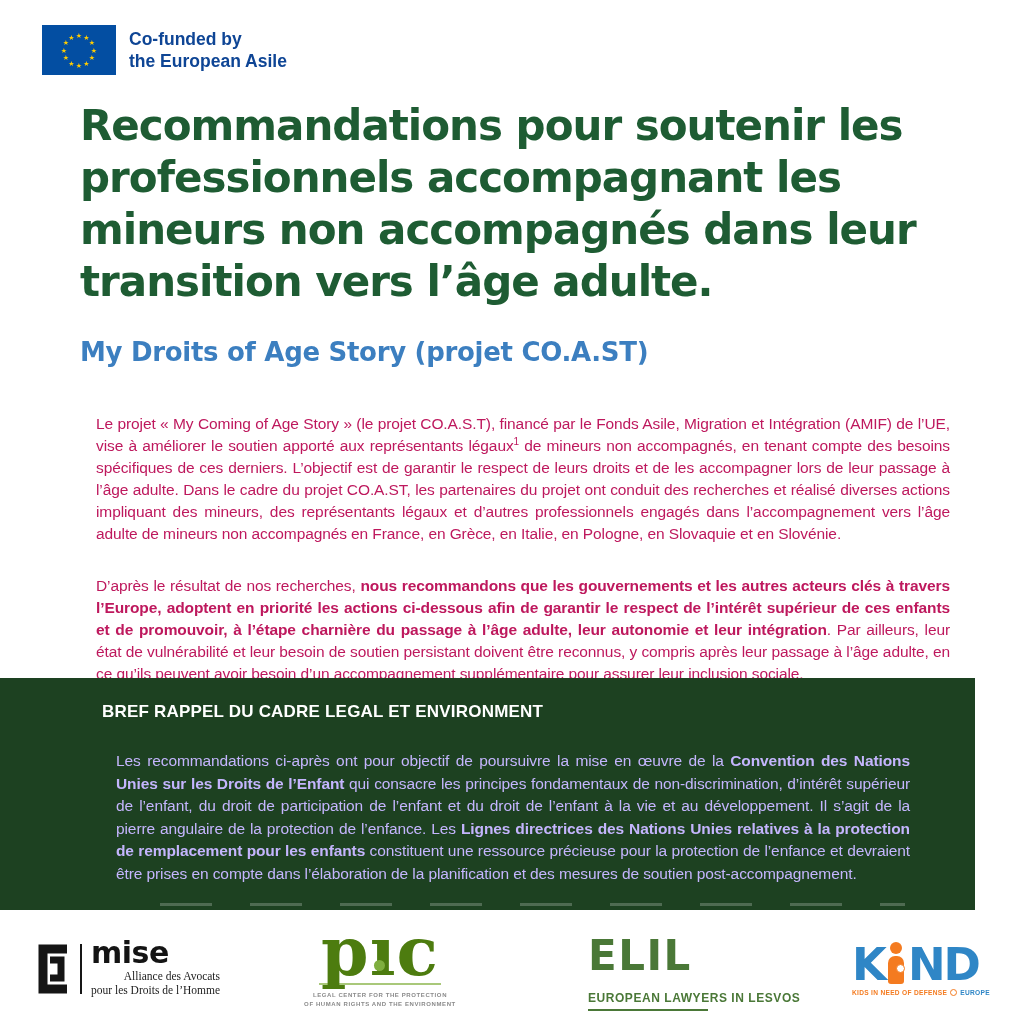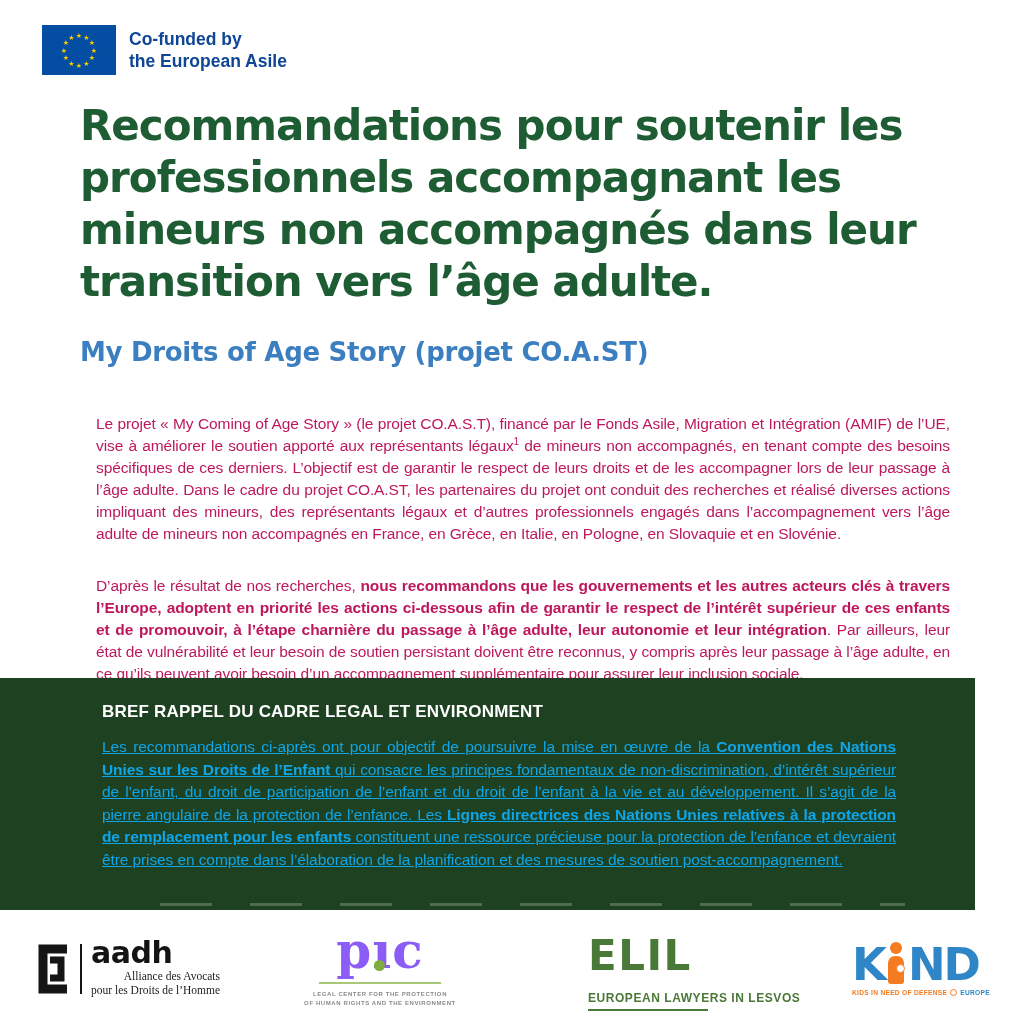--- a/index.html
+++ b/index.html
@@ -44,42 +44,41 @@
   
   .legal-box{
     position:absolute;left:0;top:678px;width:975px;height:232px;
     background:#1d4121;color:#ffffff;
   }
   .legal-heading{
     position:absolute;left:102px;top:24px;margin:0;
     font-size:17px;font-weight:bold;letter-spacing:0.2px;color:#ffffff;
   }
   .legal-par{
-    position:absolute;left:102px;top:58px;width:794px;margin:0;
-    font-size:15.5px;line-height:22.5px;text-align:justify;color:#0ea5e9;
+    position:absolute;left:102px;top:58px;width:794px;margin:14px;
+    font-size:15.5px;line-height:22.5px;text-align:justify;color:#c4b5fd;
     letter-spacing:-0.1px;
-    text-decoration:underline;
   }
   .legal-cut-line{
     position:absolute;left:160px;right:70px;bottom:4px;height:3px;
     background:repeating-linear-gradient(90deg,
       rgba(255,255,255,0.22) 0 52px, rgba(255,255,255,0) 52px 90px);
   }
 
   
   .footer{position:absolute;left:0;top:924px;width:1024px;height:100px;}
 
   .aadh{position:absolute;left:35px;top:16px;display:flex;align-items:center;}
   .aadh-icon{width:38px;height:50px;display:block;}
   .aadh-divider{width:2px;height:50px;background:#161616;margin:0 9px 0 7px;}
   .aadh-word{font-family:"DejaVu Sans",sans-serif;font-weight:bold;font-size:30px;line-height:26px;color:#141414;letter-spacing:-0.5px;}
   .aadh-sub{font-family:"Liberation Serif",serif;font-size:11.5px;line-height:14px;color:#1c1c1c;margin-top:3px;text-align:right;}
 
   .pic{position:absolute;left:295px;top:0;width:170px;text-align:center;}
-  .pic-word{position:relative;display:inline-block;font-family:"DejaVu Serif",serif;font-weight:bold;font-size:50px;line-height:54px;color:#8b5cf6;letter-spacing:1px;}
+  .pic-word{position:relative;display:inline-block;font-family:"DejaVu Serif",serif;font-weight:bold;font-size:68px;line-height:54px;color:#4d7c0f;letter-spacing:1px;}
   .pic-dot{position:absolute;left:50%;bottom:7px;transform:translateX(-55%);width:11px;height:11px;border-radius:50%;background:#7fae3f;}
   .pic-rule{width:122px;height:2px;background:#a9c87a;margin:4px auto 6px;}
   .pic-tagline{font-size:6px;font-weight:bold;letter-spacing:0.6px;color:#8a8a8a;line-height:9px;}
 
   .elil{position:absolute;left:588px;top:13px;width:122px;}
   .elil-word{font-family:"DejaVu Sans",sans-serif;font-weight:bold;font-size:42px;line-height:38px;color:#4a7837;letter-spacing:1.5px;}
   .elil-tagline{font-size:12px;font-weight:bold;letter-spacing:0.55px;color:#4a7837;margin-top:16px;white-space:nowrap;}
   .elil-rule{width:120px;height:2px;background:#4a7837;margin-top:4px;}
 
   .kind{position:absolute;left:852px;top:18px;width:145px;}
@@ -138,21 +137,21 @@
 
   <div class="footer">
 
     <div class="aadh">
       <svg class="aadh-icon" viewBox="0 0 38 50" xmlns="http://www.w3.org/2000/svg">
         <path d="M32 5 H8 V45 H32" fill="none" stroke="#151515" stroke-width="9"></path>
         <path d="M15 16 H26 V34 H15" fill="none" stroke="#151515" stroke-width="7"></path>
       </svg>
       <div class="aadh-divider"></div>
       <div>
-        <div class="aadh-word">aadh</div>
+        <div class="aadh-word">mise</div>
         <div class="aadh-sub">
           <div>Alliance des Avocats</div>
           <div>pour les Droits de l’Homme</div>
         </div>
       </div>
     </div>
 
     <div class="pic">
       <div class="pic-word"><span>p</span><span>ı</span><span>c</span><span class="pic-dot"></span></div>
       <div class="pic-rule"></div>

